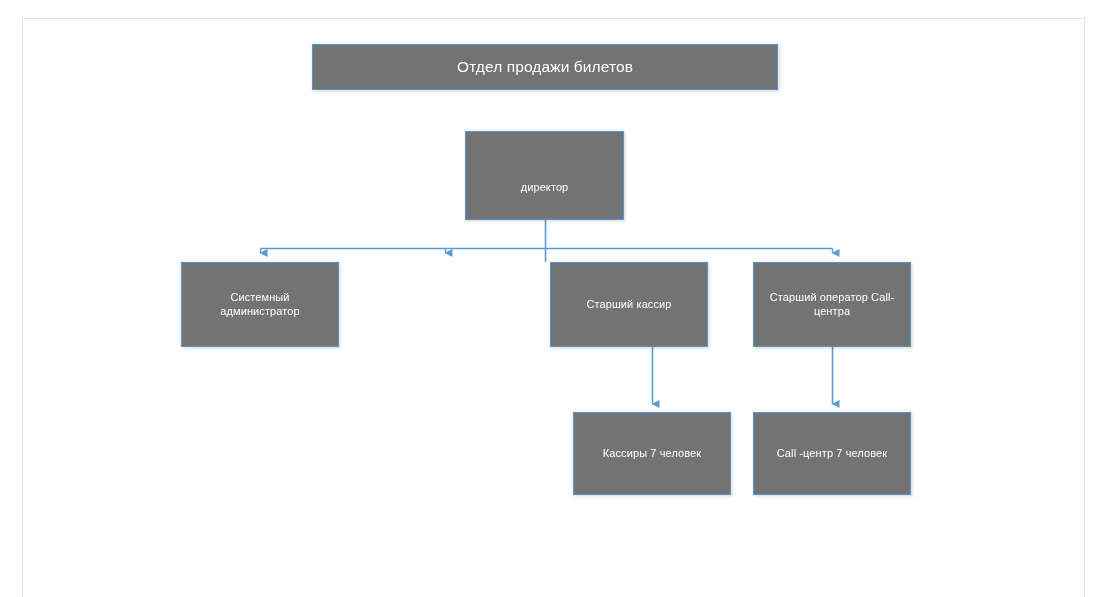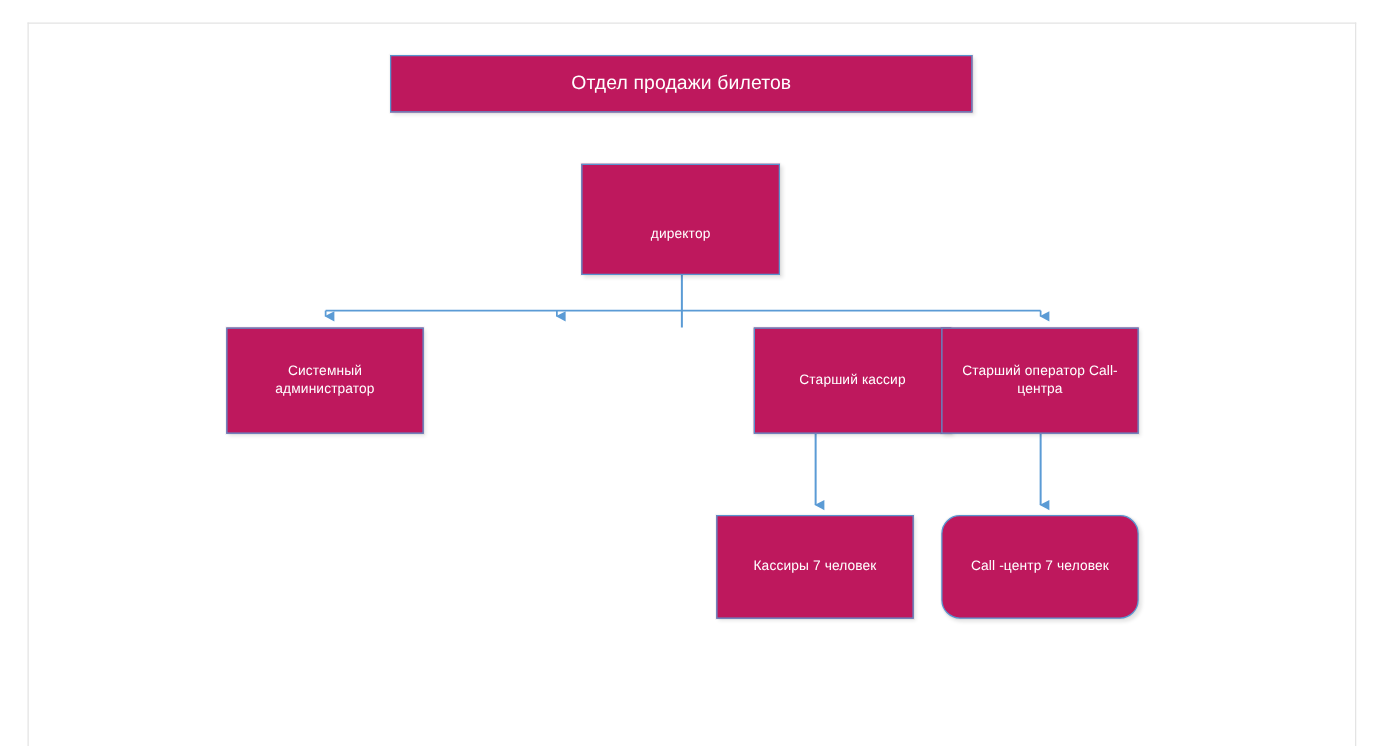--- a/index.html
+++ b/index.html
@@ -43,21 +43,21 @@
     left: 0;
     top: 0;
     width: 1106px;
     height: 597px;
   }
 
   
   .node {
     position: absolute;
     box-sizing: border-box;
-    background: #be185d;
+    background: #737373;
     border: 1px solid #5894cf;
     color: #ffffff;
     display: flex;
     align-items: center;
     justify-content: center;
     text-align: center;
     line-height: 1.25;
     box-shadow: 0 0 0 1px rgba(0,0,0,0.035), 2px 2px 3px rgba(0,0,0,0.10);
     z-index: 3;
   }
@@ -70,27 +70,27 @@
   .node.title-banner  { left: 312px; top: 44px;  width: 466px; height: 46px; }
   .node.title-banner .node-label { font-size: 15.5px; }
 
   .node.director      { left: 465px; top: 131px; width: 159px; height: 89px; }
   .node.director .node-label { font-size: 11px; margin-top: 24px; }
 
   .node.lvl2          { top: 262px; height: 85px; }
   .node.lvl2 .node-label { font-size: 11px; }
   .node.sysadmin      { left: 181px; width: 158px; }
   .node.accountant    { left: 367px; width: 157px; }
-  .node.sr-cashier    { left: 603px; width: 158px; }
+  .node.sr-cashier    { left: 550px; width: 158px; }
   .node.sr-operator   { left: 753px; width: 158px; align-items: center; }
 
   .node.lvl3          { top: 412px; height: 83px; }
   .node.lvl3 .node-label { font-size: 11px; }
   .node.cashiers      { left: 573px; width: 158px; }
-  .node.callcenter    { left: 753px; width: 158px; border-radius: 15px; }
+  .node.callcenter    { left: 753px; width: 158px; }
 
   
   #connectors {
     position: absolute;
     left: 0;
     top: 0;
     width: 1106px;
     height: 597px;
     z-index: 2;
     pointer-events: none;

